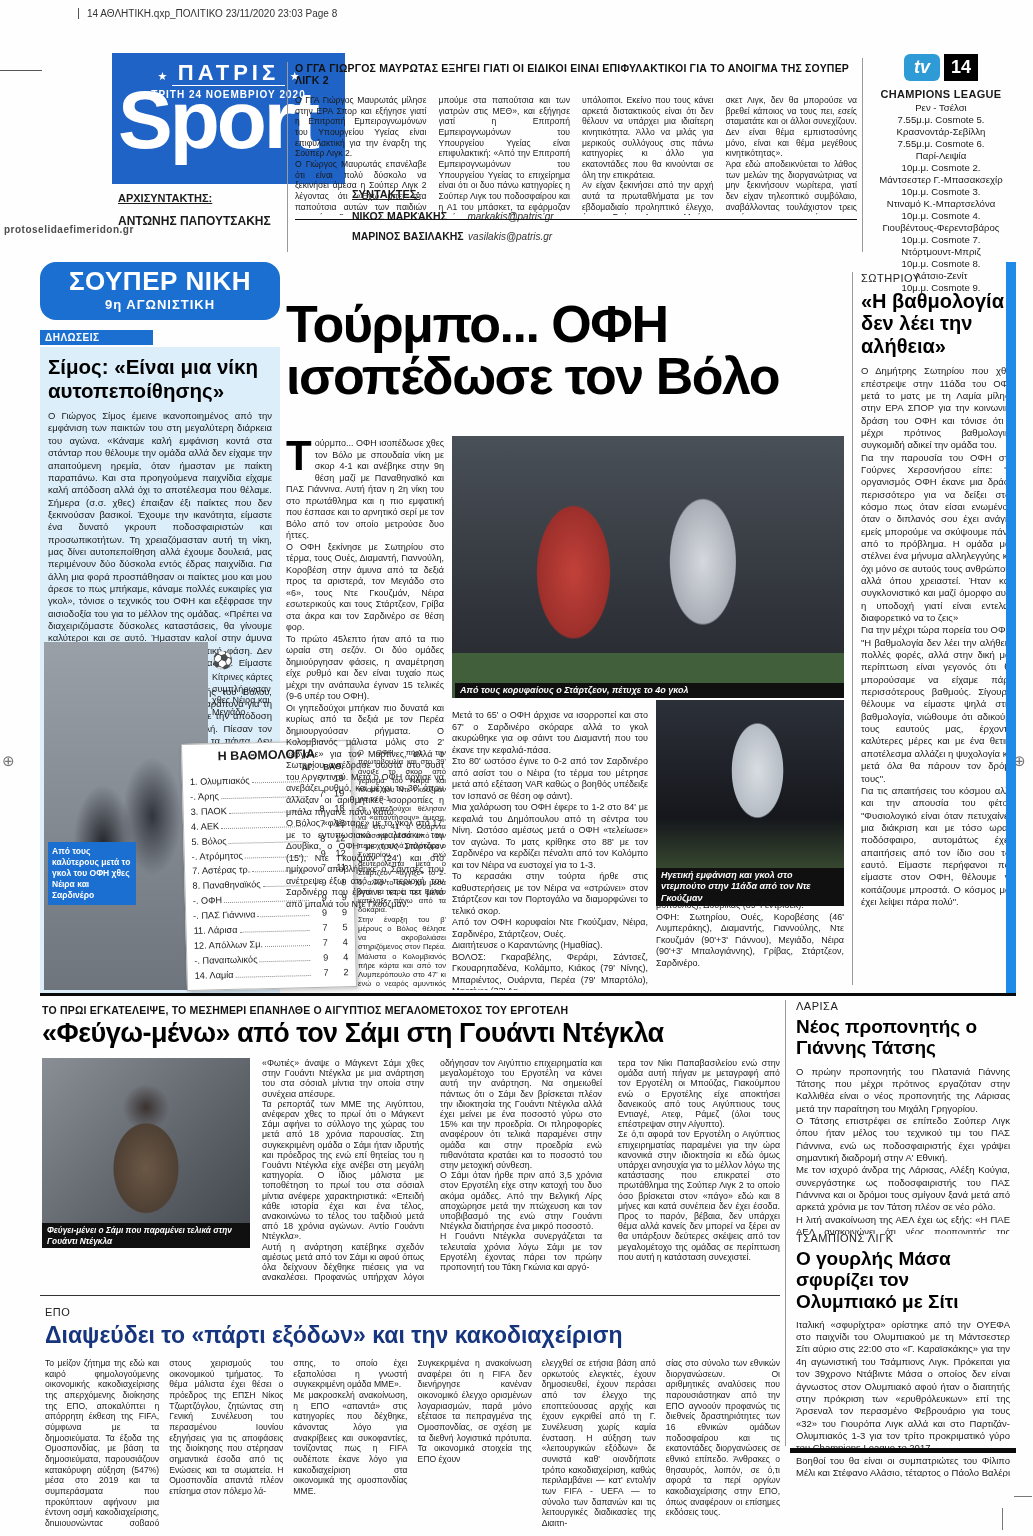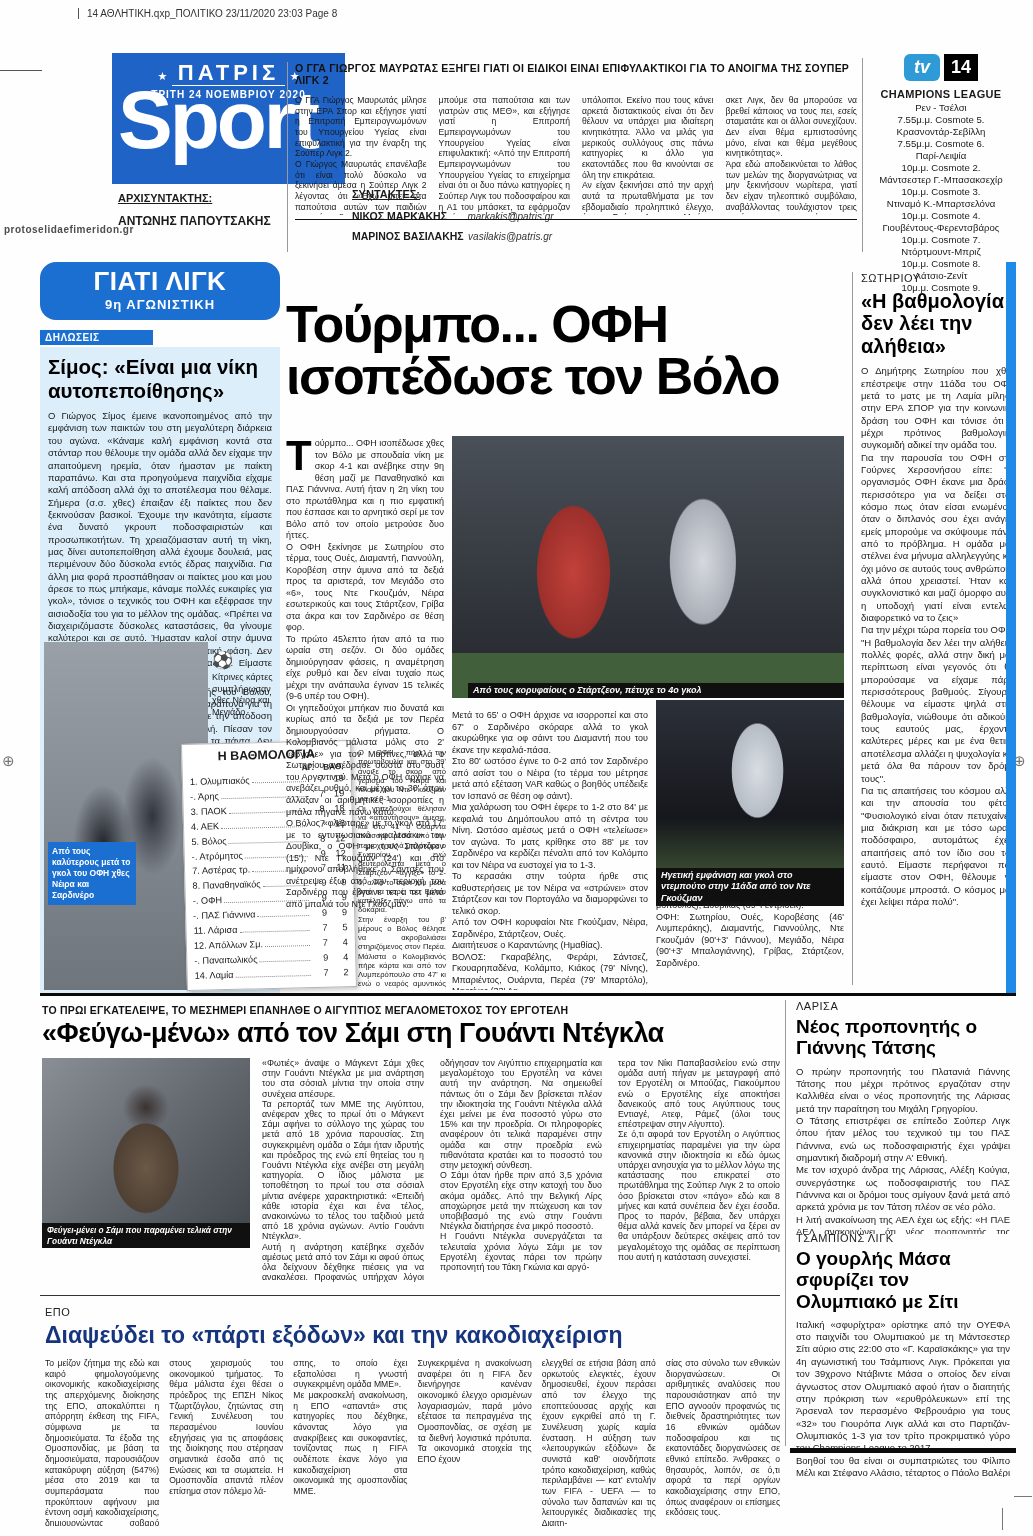--- a/index.html
+++ b/index.html
@@ -101,21 +101,21 @@
       <div class="tv-match">Γιουβέντους-Φερεντσβάρος</div>
       <div class="tv-time">10μ.μ. Cosmote 7.</div>
       <div class="tv-match">Ντόρτμουντ-Μπριζ</div>
       <div class="tv-time">10μ.μ. Cosmote 8.</div>
       <div class="tv-match">Λάτσιο-Ζενίτ</div>
       <div class="tv-time">10μ.μ. Cosmote 9.</div>
     </div>
   </div>
 
   <div class="abs" style="left:40px;top:262px;width:240px;height:58px;background:#1a6fd0;border-radius:16px;text-align:center;">
-    <div style="color:#fff;font-weight:800;font-size:26px;letter-spacing:.5px;margin-top:4px;">ΓΙΑΤΙ ΛΙΓΚ</div>
+    <div style="color:#fff;font-weight:800;font-size:26px;letter-spacing:.5px;margin-top:4px;">ΣΟΥΠΕΡ ΝΙΚΗ</div>
     <div style="color:#fff;font-weight:bold;font-size:13px;letter-spacing:1px;">9η ΑΓΩΝΙΣΤΙΚΗ</div>
   </div>
 
   <div class="abs" style="left:40px;top:330px;width:108px;height:15px;background:#1a6fd0;color:#fff;font-size:10px;font-weight:bold;padding-left:5px;line-height:15px;letter-spacing:.5px;">ΔΗΛΩΣΕΙΣ</div>
   <div class="abs clip" style="left:40px;top:347px;width:240px;height:646px;background:#dceef9;padding:8px 8px 0 8px;box-sizing:border-box;">
     <div class="hl" style="font-size:20.5px;line-height:1.15;">Σίμος: «Είναι μια νίκη αυτοπεποίθησης»</div>
     <div class="t95 j pre" style="margin-top:8px;">Ο Γιώργος Σίμος έμεινε ικανοποιημένος από την εμφάνιση των παικτών του στη μεγαλύτερη διάρκεια του αγώνα. «Κάναμε καλή εμφάνιση κοντά στα στάνταρ που θέλουμε την ομάδα αλλά δεν είχαμε την απαιτούμενη ηρεμία, όταν ήμασταν με παίκτη παραπάνω. Και στα προηγούμενα παιχνίδια είχαμε καλή απόδοση αλλά όχι το αποτέλεσμα που θέλαμε. Σήμερα (σ.σ. χθες) έπαιξαν έξι παίκτες που δεν ξεκινούσαν βασικοί. Έχουμε την ικανότητα, είμαστε ένα δυνατό γκρουπ ποδοσφαιριστών και προσωπικοτήτων. Τη χρειαζόμασταν αυτή τη νίκη, μας δίνει αυτοπεποίθηση αλλά έχουμε δουλειά, μας περιμένουν δύο δύσκολα εντός έδρας παιχνίδια. Για άλλη μια φορά προσπάθησαν οι παίκτες μου και μου άρεσε το πως μπήκαμε, κάναμε πολλές ευκαιρίες για γκολ», τόνισε ο τεχνικός του ΟΦΗ και εξέφρασε την αισιοδοξία του για το μέλλον της ομάδας. «Πρέπει να διαχειριζόμαστε δύσκολες καταστάσεις, θα γίνουμε καλύτεροι και σε αυτό. Ήμασταν καλοί στην άμυνα αλλά δεχτήκαμε πάλι γκολ από στατική φάση. Δεν πρέπει αλλά είναι μέρος της διαδικασίας. Είμαστε αισιόδοξοι για το μέλλον».</div>
     <div class="t95 j pre" style="margin-top:4px;">Από την πλευρά του ο προπονητής του Βόλου, Άνχελ Λόπεθ δεν δίστασε να κάνει παράπονα για τη διαιτησία: «Είμαι πολύ χαρούμενος με την απόδοση των παικτών μου, μετά την αποβολή. Πίεσαν τον αντίπαλο στην περιοχή του, έδωσαν τα πάντα. Δεν είναι μόνο οι πολλές κόκκινες κάρτες που δεχόμαστε φέτος, είναι και 8-9 πέναλτι, κάποια ακύρωσε το VAR, κάποια απέκρουσε ο τερματοφύλακας μας».</div>
   </div>
 
@@ -231,21 +231,21 @@
 Οι γηπεδούχοι μπήκαν πιο δυνατά και κυρίως από τα δεξιά με τον Περέα δημιουργούσαν ρήγματα. Ο Κολομβιανός μάλιστα μόλις στο 2' «έβγαλε» για τον Μαρτίνες, αλλά ο Σωτηρίου αντέδρασε σωστά στο σουτ του Αργεντινού. Μετά ο ΟΦΗ άρχισε να ανεβάζει ρυθμό, και μέχρι το 30' όπου άλλαξαν οι αριθμητικές ισορροπίες η μπάλα πήγαινε πάνω κάτω.
 Ο Βόλος «φλέρταρε» με το γκολ στο 17' με το εντυπωσιακό «φαλτσάκι» του Δουβίκα, ο ΟΦΗ με τους Στάρτζεον (15'), Ντε Γκουζμάν (24') και στο ημίχρονο αποβλήθηκε ο Σάντσες που ανέτρεψε έξω από την περιοχή τον Σαρδινέρο που έβγαινε τετ α τετ μετά από μπαλιά του Ντε Γκούζμαν.</div>
   <div class="abs j pre clip" style="left:358px;top:748px;width:88px;height:242px;font-size:7.6px;line-height:1.22;">Ο ΟΦΗ πήρε την πρωτοβουλία και στο 39' άνοιξε το σκορ από γέμισμα του Νέιρα και πλασέ του Ντε Γκούζμαν για το 0-1.
 Οι γηπεδούχοι θέλησαν να «απαντήσουν» άμεσα, και στο 41' ο Ουάρντα πλάσαρε μέσα από την περιοχή αλλά μπλόκαρε ο Σωτηρίου, ενώ δευτερόλεπτα μετά ο Στάρτζεον «άγγιξε» το 2-0, αλλά το σουτ του μέσα από τα καρέ του Βόλου κατέληξε πάνω από τα δοκάρια.
 Στην έναρξη του β' μέρους ο Βόλος θέλησε να ακροβολιάσει στηριζόμενος στον Περέα. Μάλιστα ο Κολομβιανός πήρε κάρτα και από τον Λυμπερόπουλο στο 47' κι ενώ ο νεαρός αμυντικός είχε αντικαταστήσει τον Κοροβέση όπου έπαιξε με κάρτα από το 6' πάλι λόγω Περέα. Ο επιθετικός του Βόλου στο 51' «έκοψε» τον Δουβίκα που δεν έκανε καλό τελείωμα και έχασε την ευκαιρία.</div>
   <div class="abs" style="left:452px;top:436px;width:392px;height:262px;
        background:linear-gradient(180deg, rgba(0,0,0,0) 83%, rgba(72,108,62,.8) 83%),
                   radial-gradient(ellipse 62px 112px at 31% 52%, #c2413a 0%, #9c2f2b 58%, rgba(0,0,0,0) 60%),
                   radial-gradient(ellipse 56px 106px at 64% 48%, #d5d9de 0%, #a9aeb6 58%, rgba(0,0,0,0) 60%),
                   linear-gradient(180deg,#4a5058,#23262b);">
-    <div class="cap abs" style="left:16px;right:0;bottom:0;font-style:italic;">Από τους κορυφαίους ο Στάρτζεον, πέτυχε το 4ο γκολ</div>
+    <div class="cap abs" style="left:3px;right:0;bottom:0;font-style:italic;">Από τους κορυφαίους ο Στάρτζεον, πέτυχε το 4ο γκολ</div>
   </div>
   <div class="abs t9 j pre clip" style="left:452px;top:710px;width:196px;height:280px;">Μετά το 65' ο ΟΦΗ άρχισε να ισορροπεί και στο 67' ο Σαρδινέρο σκόραρε αλλά το γκολ ακυρώθηκε για οφ σάιντ του Διαμαντή που του έκανε την κεφαλιά-πάσα.
 Στο 80' ωστόσο έγινε το 0-2 από τον Σαρδινέρο από ασίστ του ο Νέιρα (το τέρμα του μέτρησε μετά από εξέταση VAR καθώς ο βοηθός υπέδειξε τον Ισπανό σε θέση οφ σάιντ).
 Μια χαλάρωση του ΟΦΗ έφερε το 1-2 στο 84' με κεφαλιά του Δημόπουλου από τη σέντρα του Νίνη. Ωστόσο αμέσως μετά ο ΟΦΗ «τελείωσε» τον αγώνα. Το ματς κρίθηκε στο 88' με τον Σαρδινέρο να κερδίζει πέναλτι από τον Κολόμπο και τον Νέιρα να ευστοχεί για το 1-3.
 Το κερασάκι στην τούρτα ήρθε στις καθυστερήσεις με τον Νέιρα να «στρώνει» στον Στάρτζεον και τον Πορτογάλο να διαμορφώνει το τελικό σκορ.
 Από τον ΟΦΗ κορυφαίοι Ντε Γκούζμαν, Νέιρα, Σαρδινέρο, Στάρτζεον, Ουές.
 Διαιτήτευσε ο Καραντώνης (Ημαθίας).
 ΒΟΛΟΣ: Γκαραβέλης, Φεράρι, Σάντσεζ, Γκουαρηπαδένα, Κολάμπο, Κιάκος (79' Νίνης), Μπαριέντος, Ουάρντα, Περέα (79' Μπαρτόλο), Μαρτίνες (33' Δη-</div>
   <div class="abs" style="left:656px;top:700px;width:188px;height:168px;
        background:radial-gradient(ellipse 46px 84px at 54% 42%, #d8dde2 0%, #b6bcc4 55%, rgba(0,0,0,0) 57%),

